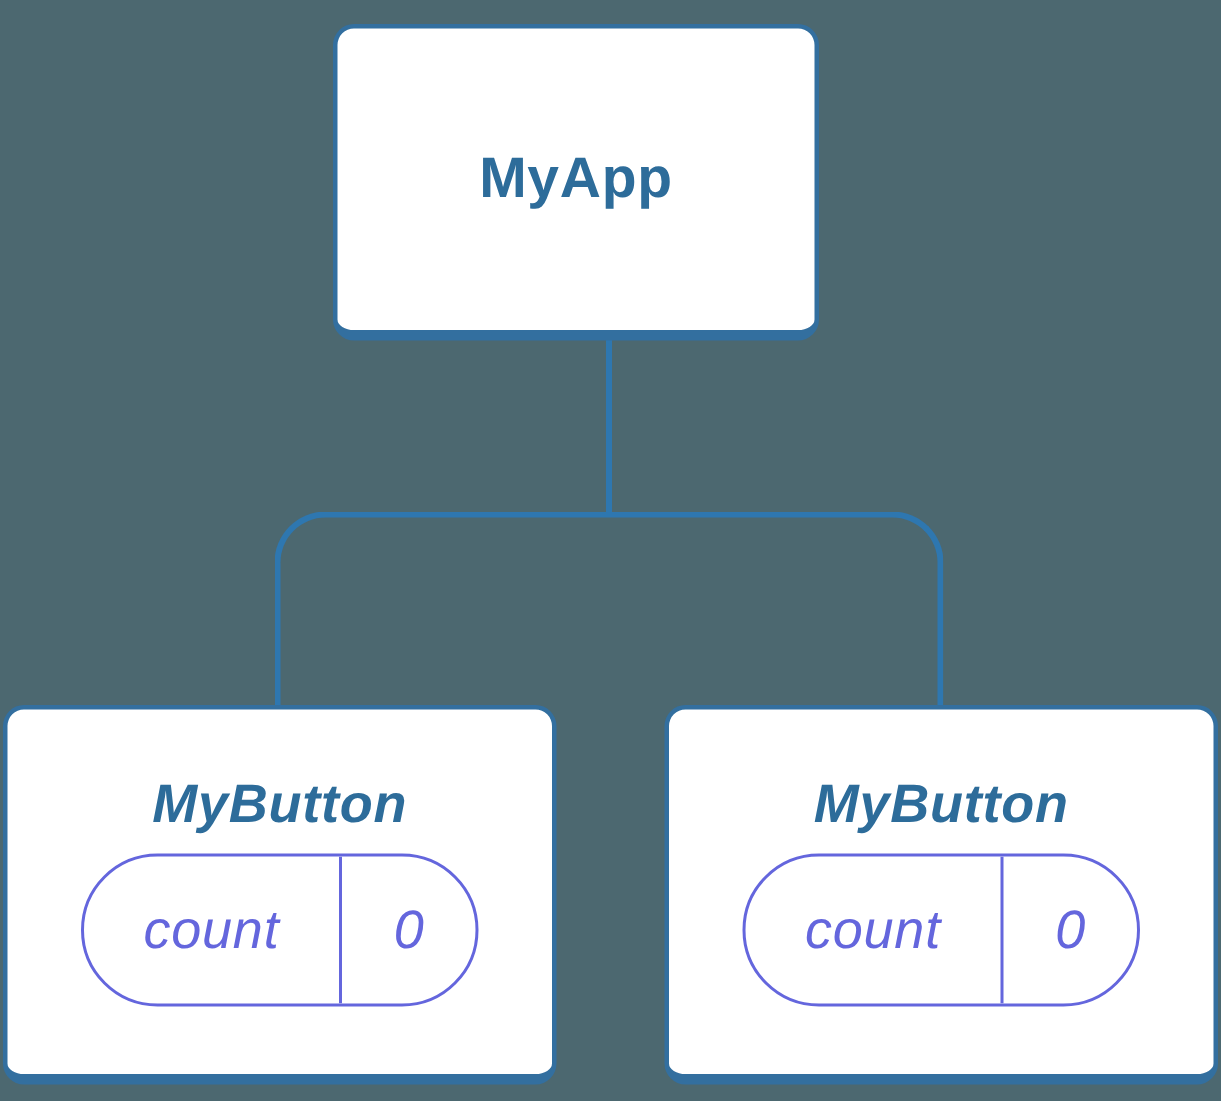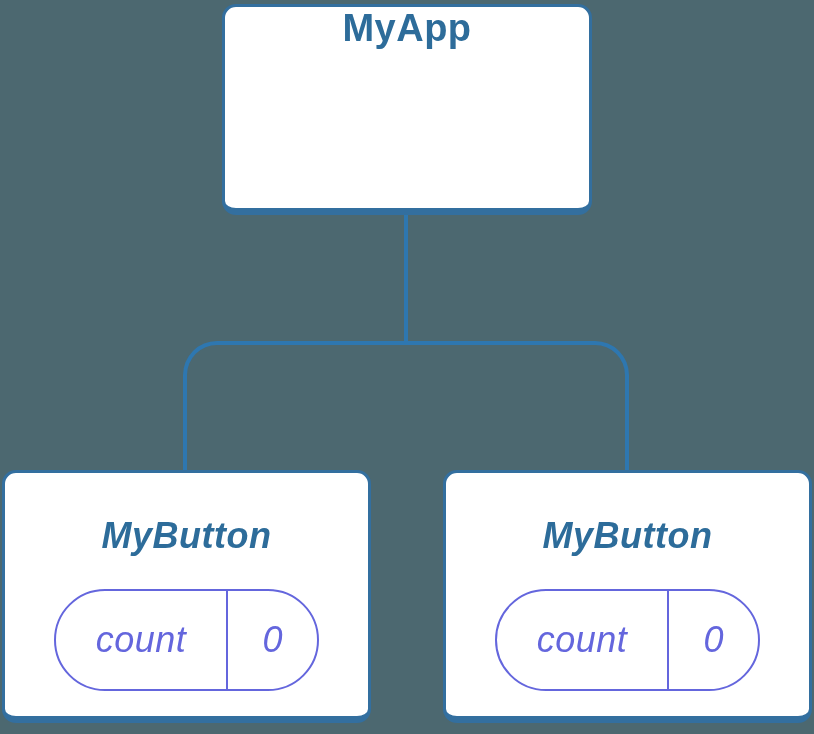--- a/index.html
+++ b/index.html
@@ -34,44 +34,44 @@
   
   .node {
     position: absolute;
     box-sizing: border-box;
     background: #FFFFFF;
     border: 3px solid #336F9F;
     border-bottom-width: 7px;
     border-radius: 14px;
   }
   .node-root {
-    left: 222px; top: 4px;
-    width: 370px; height: 211px;
-    display: flex; align-items: flex-start; justify-content: center;
+    left: 222px; top: 16px;
+    width: 324px; height: 211px;
+    display: flex; align-items: center; justify-content: center;
   }
   .node-child {
     width: 369px; height: 253px;
     top: 470px;
     display: flex; flex-direction: column; align-items: center; font-style: italic;
   }
   .node-child-1 { left: 2px; }
   .node-child-2 { left: 443px; }
   .node-title {
     color: #2D6C9A;
     font-size: 38px;
     font-weight: bold;
     letter-spacing: 0.5px;
   }
   .node-child .node-title {
     font-size: 36px;
     margin-top: 42px;
   }
   
   .state-pill {
-    margin-top: 32px;
+    margin-top: 12px;
     width: 265px; height: 102px;
     box-sizing: border-box;
     border: 2.5px solid #6466DD;
     border-radius: 51px;
     display: flex;
     overflow: hidden;
     background: #FFFFFF;
     justify-content: flex-end;
   }
   .state-key {

